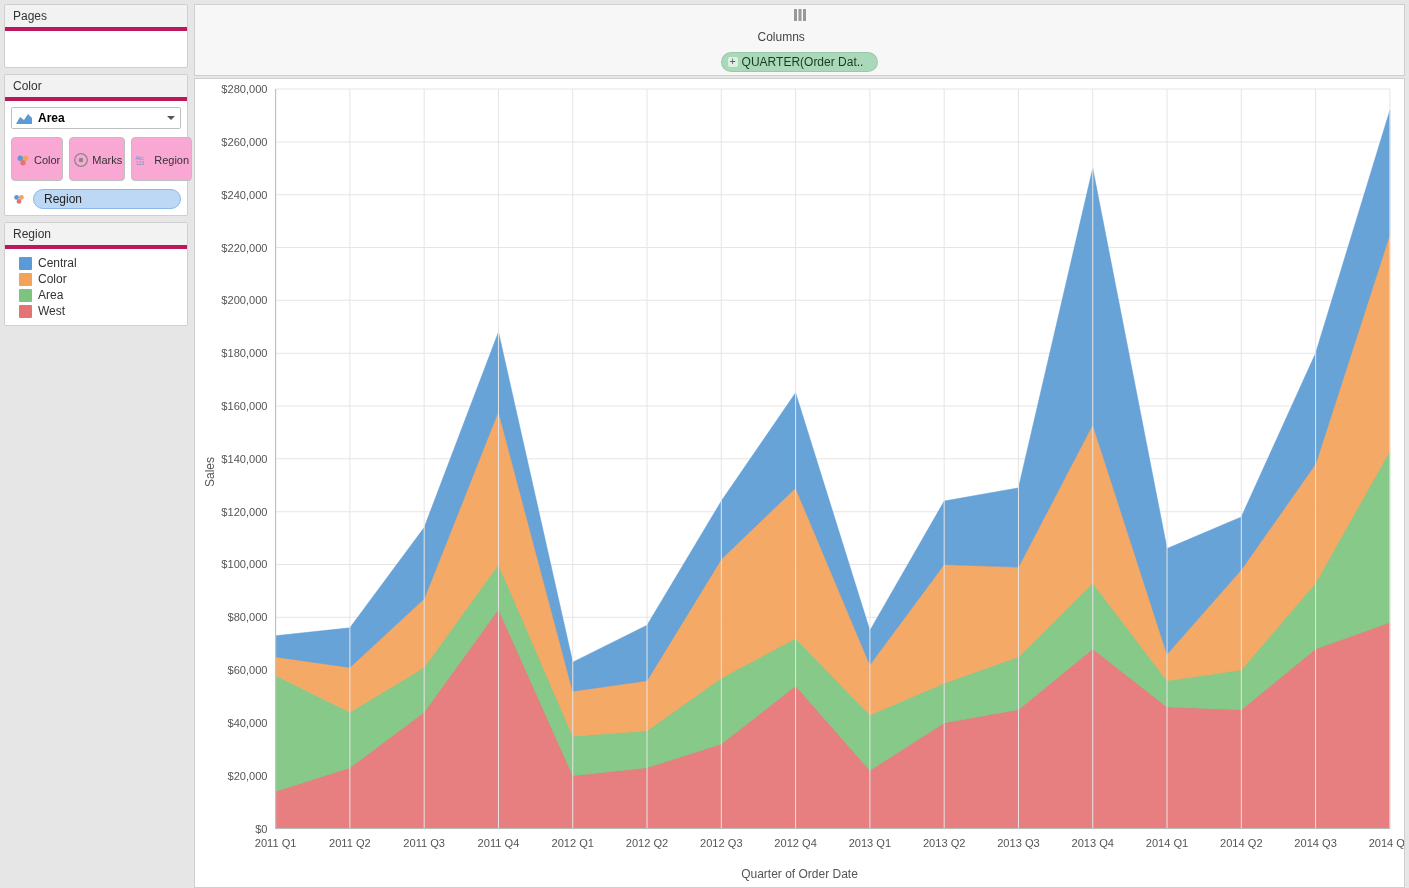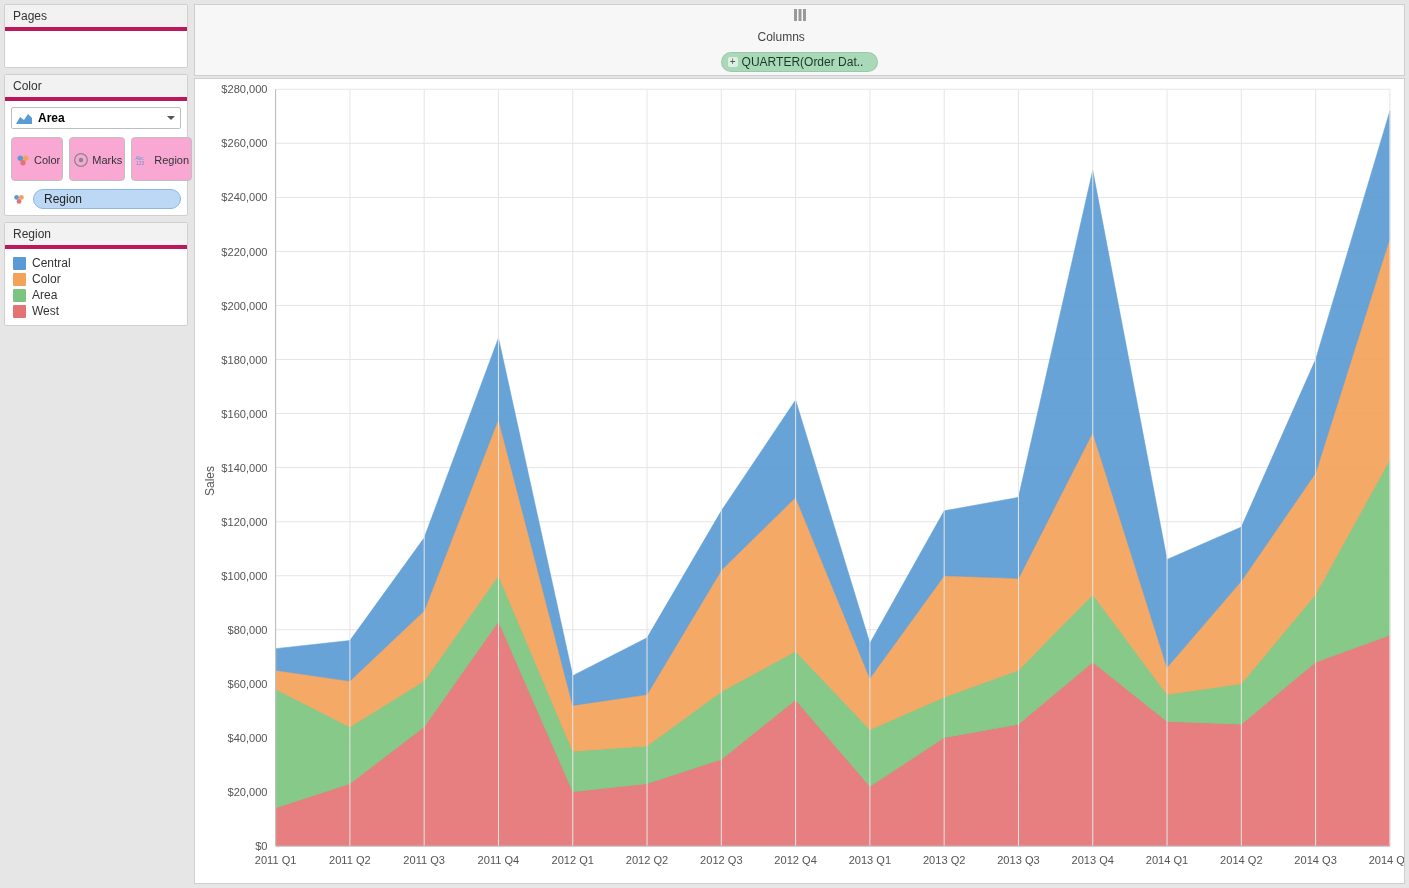--- a/index.html
+++ b/index.html
@@ -32,21 +32,21 @@
 .mark-btn svg { width: 18px; height: 18px; }
 
 .color-pill-row { display: flex; align-items: center; gap: 6px; margin-top: 8px; }
 .color-pill-row .icon { width: 16px; height: 16px; }
 .region-pill {
   flex: 1; background: #bcd8f5; border: 1px solid #8bb8e8; border-radius: 10px;
   padding: 2px 10px; font-size: 12px; color: #222; cursor: pointer;
 }
 
 .legend-body { padding: 6px 8px; }
-.legend-row { display: flex; align-items: center; gap: 6px; font-size: 12px; color: #333; padding: 1px 0; }
+.legend-row { display: flex; align-items: center; gap: 6px; font-size: 12px; color: #333; padding: 1px 0; margin-left: 6px; }
 .legend-swatch { width: 13px; height: 13px; border-radius: 1px; }
 
 
 .main { flex: 1; display: flex; flex-direction: column; padding: 4px 4px 4px 2px; gap: 2px; }
 .shelf-row {
   background: #f7f7f7; border: 1px solid #cfcfcf; display: flex; align-items: center;
   padding: 3px 6px; gap: 8px; font-size: 12px; color: #444; flex-direction: column;
 }
 .shelf-row .shelf-icon { width: 14px; height: 14px; fill: #888; }
 .shelf-label { width: 84px; }
@@ -241,15 +241,16 @@
             <line x1="1038.5333333333333" x2="1038.5333333333333" y1="10" y2="744" class="gridline"></line>
             <text x="1038.5333333333333" y="762" text-anchor="middle" class="axis-text">2014 Q2</text>
             <line x1="1112.2666666666667" x2="1112.2666666666667" y1="10" y2="744" class="gridline"></line>
             <text x="1112.2666666666667" y="762" text-anchor="middle" class="axis-text">2014 Q3</text>
             <line x1="1186" x2="1186" y1="10" y2="744" class="gridline"></line>
             <text x="1186" y="762" text-anchor="middle" class="axis-text">2014 Q4</text>
             <line x1="80" x2="80" y1="10" y2="744" class="axis-line"></line>
             <line x1="80" x2="1186" y1="744" y2="744" class="axis-line"></line>
           </svg>
       </div>
+      <div class="xlabel">Quarter of Order Date</div>
     </div>
   </div>
 </div>
 
 </body></html>

